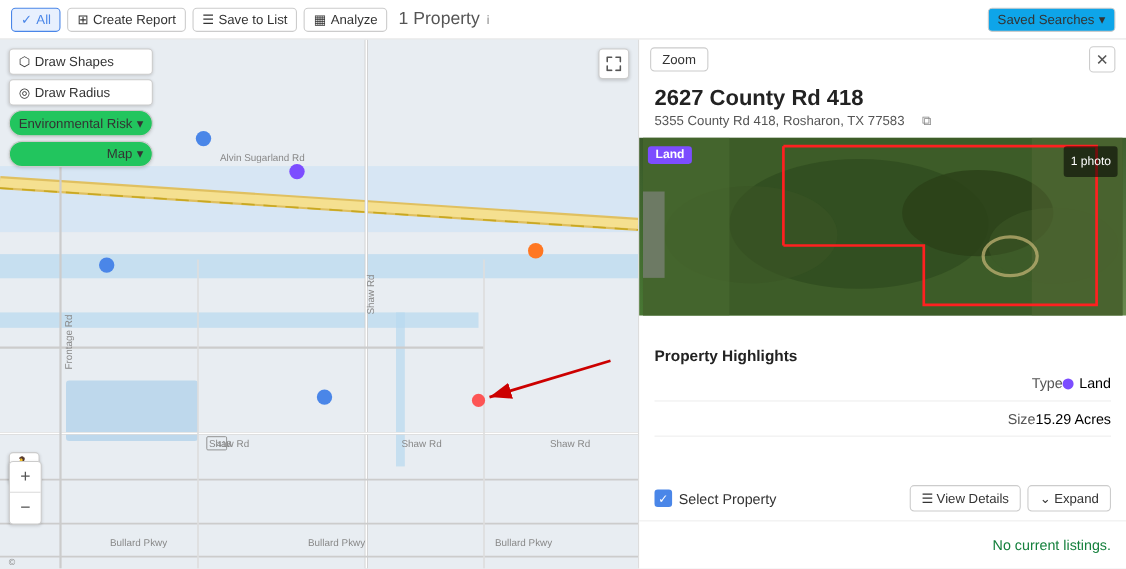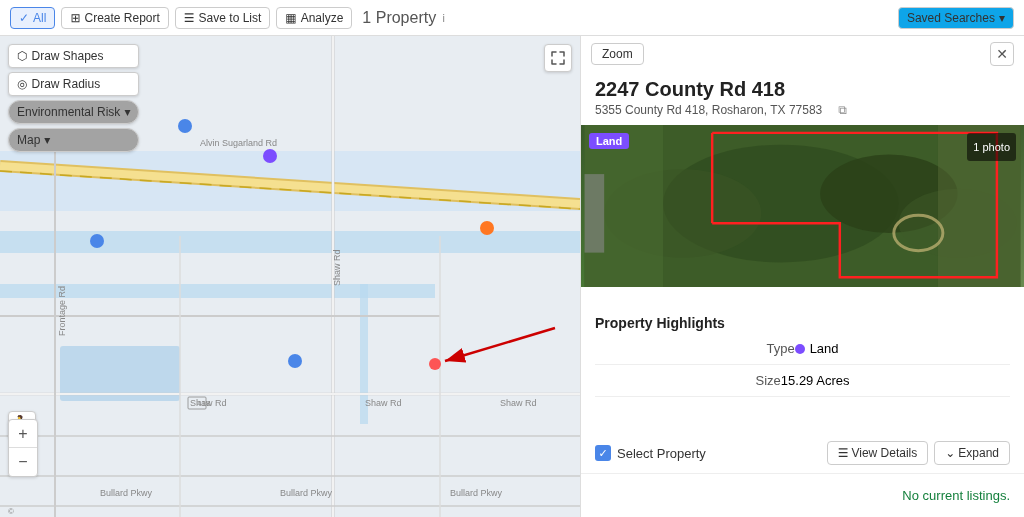--- a/index.html
+++ b/index.html
@@ -45,23 +45,24 @@
       position: absolute; top: 8px; left: 8px; display: flex; flex-direction: column; gap: 4px; z-index: 10;
     }
     .map-ctrl-btn {
       display: flex; align-items: center; gap: 4px;
       background: #fff; border: 1px solid #ccc; border-radius: 4px;
       padding: 4px 8px; cursor: pointer; font-size: 12px; color: #333;
       box-shadow: 0 1px 3px rgba(0,0,0,0.15);
     }
     .map-dropdown {
       display: flex; align-items: center; gap: 4px;
-      background: #a3a3a3; border: 1px solid #ccc; border-radius: 12px;
+      background: #22c55e; border: 1px solid #ccc; border-radius: 12px;
       padding: 4px 8px; cursor: pointer; font-size: 12px; color: #333;
       box-shadow: 0 1px 3px rgba(0,0,0,0.15);
+      justify-content: flex-end;
     }
 
     .map-zoom-controls {
       position: absolute; bottom: 40px; left: 8px; display: flex; flex-direction: column;
       background: #fff; border: 1px solid #ccc; border-radius: 4px;
       box-shadow: 0 1px 3px rgba(0,0,0,0.15); z-index: 10;
     }
     .map-zoom-btn {
       width: 28px; height: 28px; display: flex; align-items: center; justify-content: center;
       cursor: pointer; font-size: 16px; color: #555; border: none; background: transparent;
@@ -120,21 +121,21 @@
       background: rgba(0,0,0,0.55); color: #fff; font-size: 11px;
       padding: 8px 6px; border-radius: 3px;
     }
     
     .prop-image-svg { position: absolute; top: 0; left: 0; width: 100%; height: 100%; }
 
     
     .highlights-section { padding: 28px 14px; }
     .highlights-title { font-size: 14px; font-weight: 700; color: #222; margin-bottom: 10px; }
     .highlight-row {
-      display: flex; align-items: center; justify-content: center;
+      display: flex; align-items: center; justify-content: flex-end;
       margin-bottom: 8px; font-size: 13px;
     }
     .highlight-label { color: #555; }
     .highlight-value { display: flex; align-items: center; gap: 5px; font-weight: 500; }
     .land-dot { width: 10px; height: 10px; border-radius: 50%; background: #7c4dff; display: inline-block; }
     .divider { height: 1px; background: #eee; margin: 8px 0; }
 
     
     .actions-row {
       display: flex; align-items: center; justify-content: space-between;
@@ -315,21 +316,21 @@
     <div class="panel-topbar">
       <button class="zoom-btn-prop">
         <span>Zoom</span>
       </button>
       <button class="close-panel-btn">
         <span>✕</span>
       </button>
     </div>
 
     <div class="prop-header">
-      <div class="prop-title">2247 County Rd 418</div>
+      <div class="prop-title">2627 County Rd 418</div>
       <div class="prop-address">
         <span>5355 County Rd 418, Rosharon, TX 77583</span>
         <span class="copy-icon">⧉</span>
       </div>
     </div>
 
     <div class="prop-image-wrapper">
       <div class="prop-image-bg">
 
         <svg class="prop-image-svg" viewBox="0 0 444 165" xmlns="http://www.w3.org/2000/svg">

